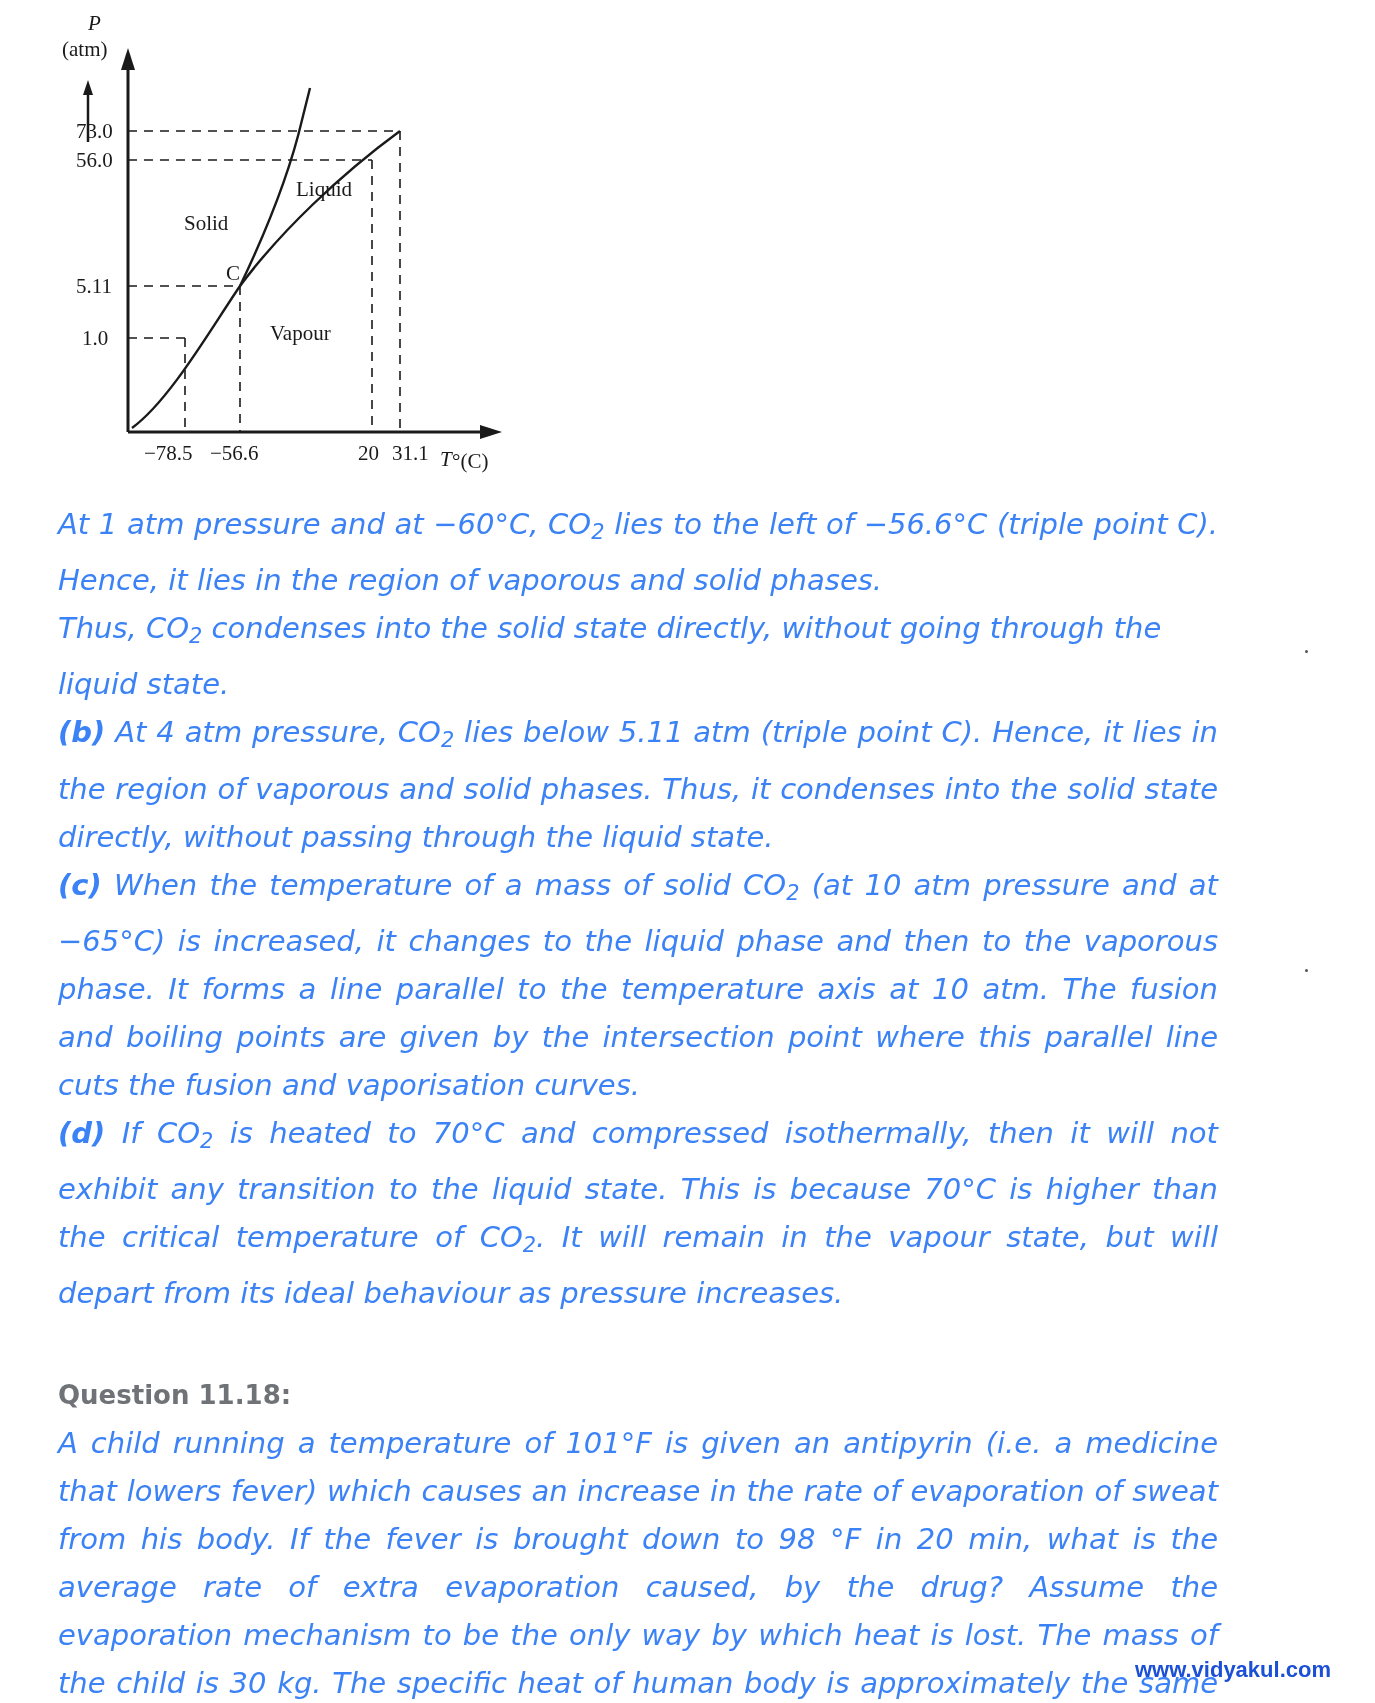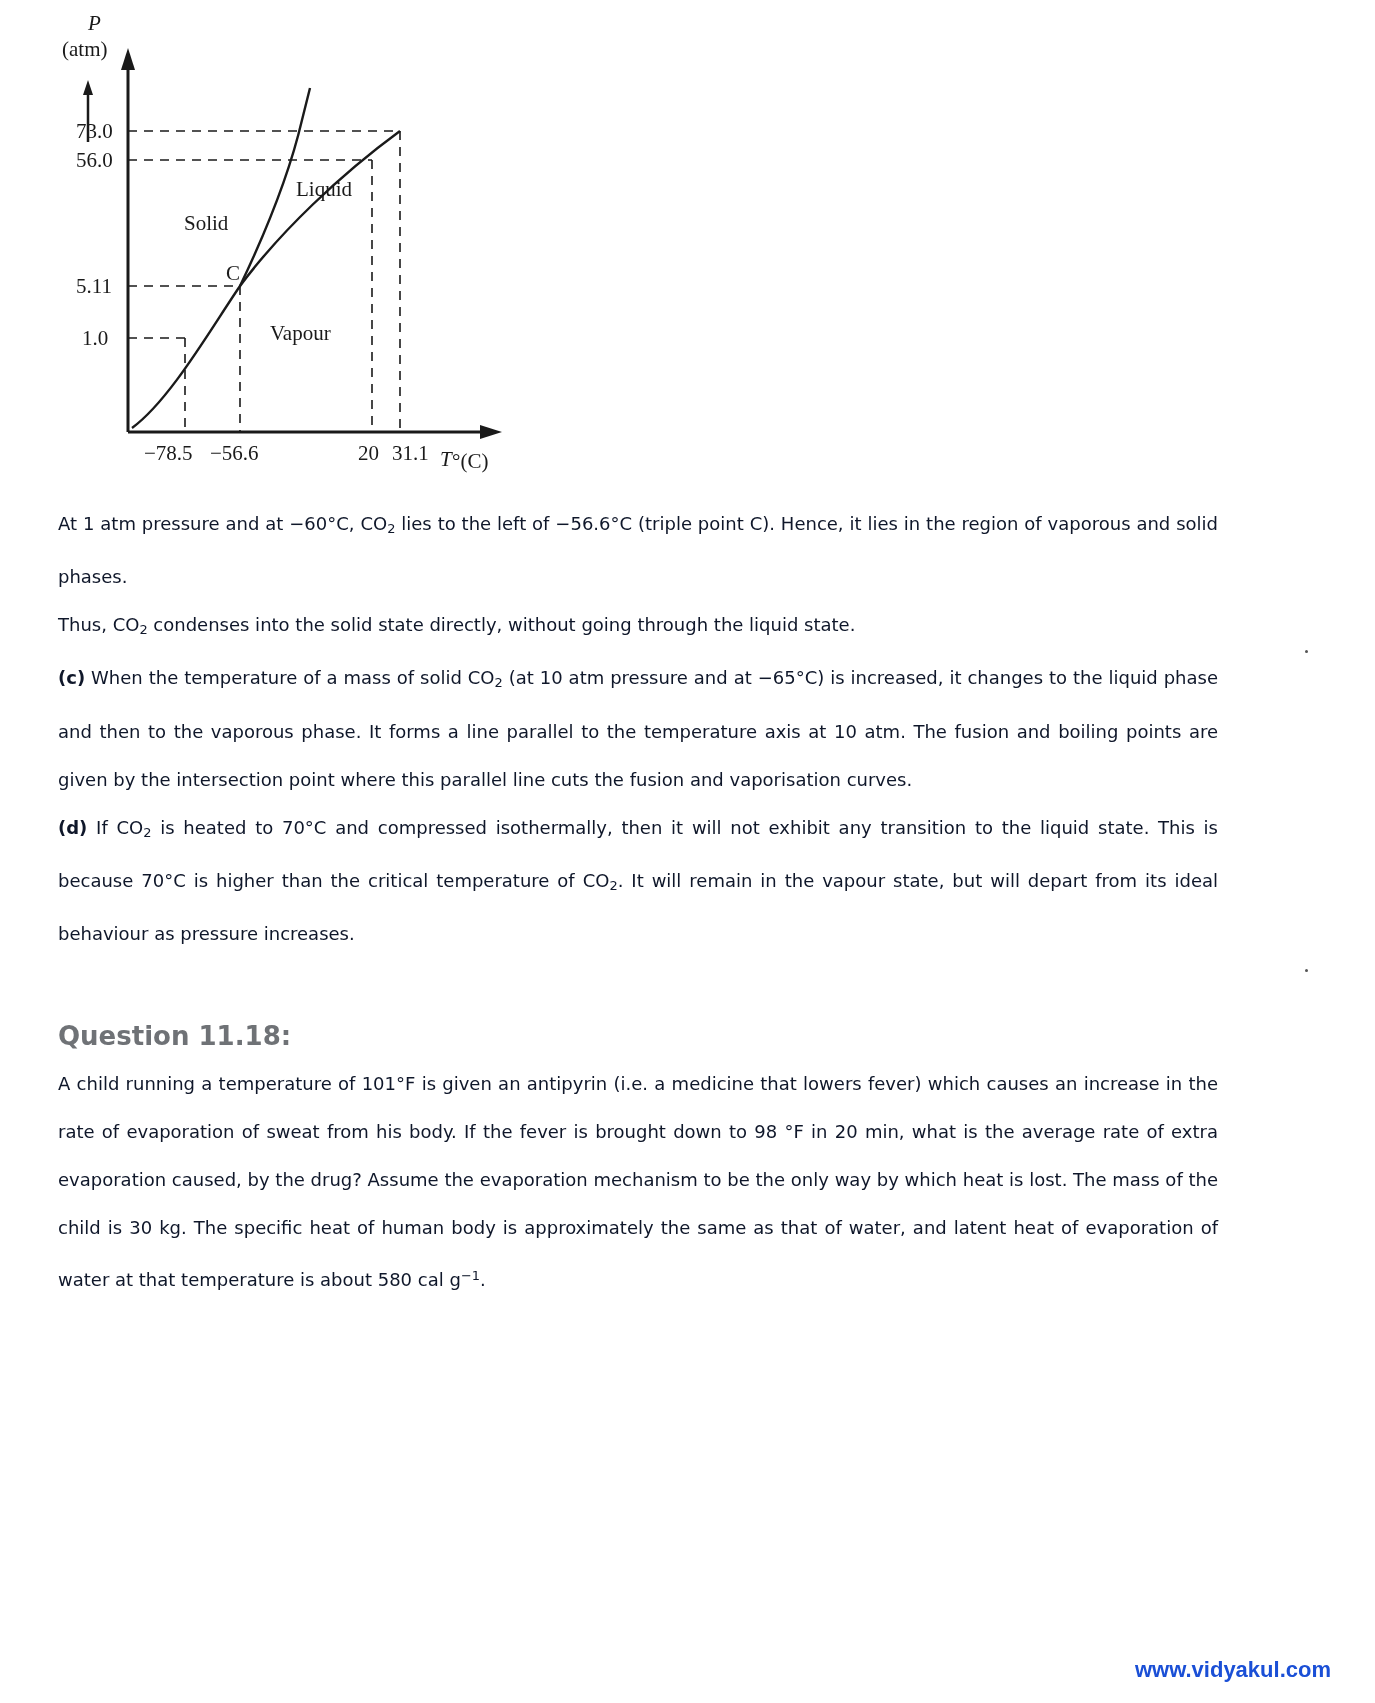--- a/index.html
+++ b/index.html
@@ -36,25 +36,26 @@
 
   
   .body-text {
     position: absolute;
     left: 58px;
     top: 500px;
     width: 1160px;
   }
   p.para {
     margin: 0 0 0 0;
-    font-size: 18px;
+    font-size: 29px;
     line-height: 48px;
     text-align: justify;
     text-justify: inter-word;
-    color: #0f172a;
+    color: #3b82f6;
+    font-style: italic;
   }
   p.para.nojust {
     text-align: left;
   }
   .bold {
     font-weight: bold;
   }
   sub {
     font-size: 0.72em;
     vertical-align: -0.25em;
@@ -155,20 +156,21 @@
       <text class="fig-label" x="412" y="468">°(C)</text>
     </svg>
   </div>
 
   <div class="body-text">
 
     <p class="para">At 1 atm pressure and at −60°C, CO<sub>2</sub> lies to the left of −56.6°C (triple point C). Hence, it lies in the region of vaporous and solid phases.</p>
 
     <p class="para nojust">Thus, CO<sub>2</sub> condenses into the solid state directly, without going through the liquid state.</p>
 
+    <p class="para"><span class="bold">(b)</span> At 4 atm pressure, CO<sub>2</sub> lies below 5.11 atm (triple point C). Hence, it lies in the region of vaporous and solid phases. Thus, it condenses into the solid state directly, without passing through the liquid state.</p>
 
     <p class="para"><span class="bold">(c)</span> When the temperature of a mass of solid CO<sub>2</sub> (at 10 atm pressure and at −65°C) is increased, it changes to the liquid phase and then to the vaporous phase. It forms a line parallel to the temperature axis at 10 atm. The fusion and boiling points are given by the intersection point where this parallel line cuts the fusion and vaporisation curves.</p>
 
     <p class="para"><span class="bold">(d)</span> If CO<sub>2</sub> is heated to 70°C and compressed isothermally, then it will not exhibit any transition to the liquid state. This is because 70°C is higher than the critical temperature of CO<sub>2</sub>. It will remain in the vapour state, but will depart from its ideal behaviour as pressure increases.</p>
 
     <div class="spacer-lg"></div>
 
     <p class="qhead">Question 11.18:</p>
 
     <p class="para">A child running a temperature of 101°F is given an antipyrin (i.e. a medicine that lowers fever) which causes an increase in the rate of evaporation of sweat from his body. If the fever is brought down to 98 °F in 20 min, what is the average rate of extra evaporation caused, by the drug? Assume the evaporation mechanism to be the only way by which heat is lost. The mass of the child is 30 kg. The specific heat of human body is approximately the same as that of water, and latent heat of evaporation of water at that temperature is about 580 cal g<sup>−1</sup>.</p>

